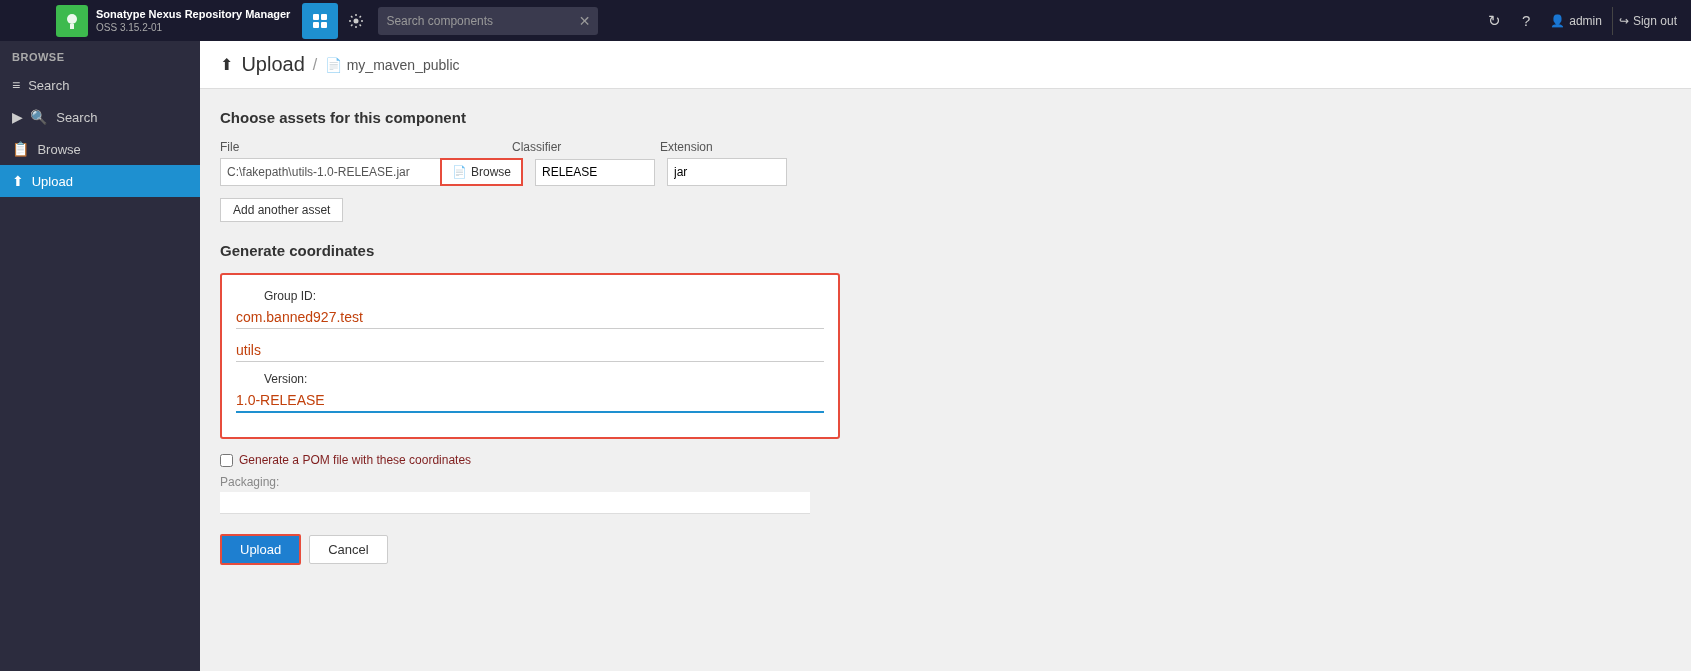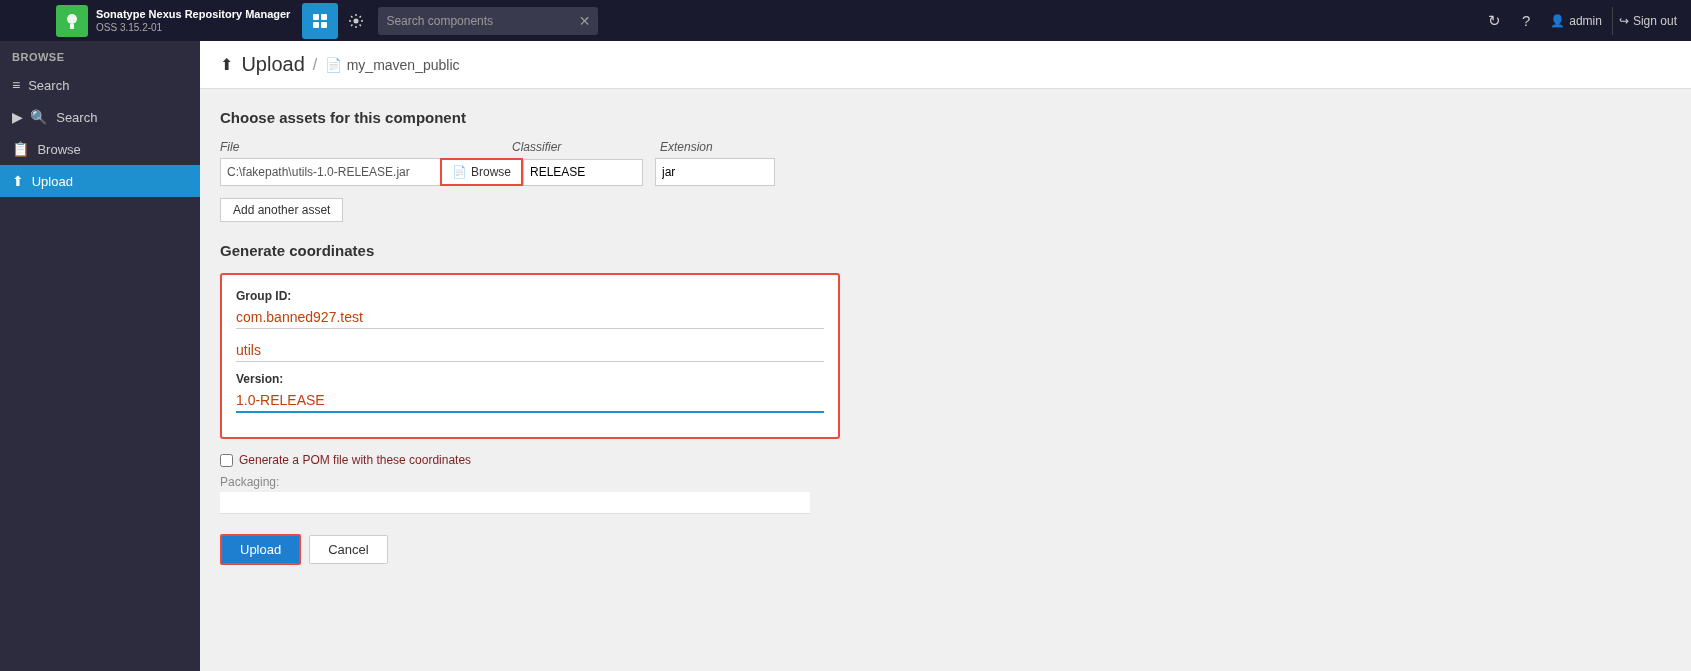--- a/index.html
+++ b/index.html
@@ -224,39 +224,39 @@
       display: flex;
       align-items: center;
       gap: 4px;
       color: #333;
     }
     .classifier-input {
       border: 1px solid #ccc;
       height: 27px;
       padding: 0 6px;
       font-size: 12px;
+      margin-left: 12px;
       width: 120px;
       outline: none;
     }
     .extension-input {
       border: 1px solid #ccc;
       height: 28px;
       padding: 0 6px;
       font-size: 12px;
       margin-left: 12px;
       width: 120px;
       outline: none;
     }
 
     .field-labels {
       display: flex;
       gap: 16px;
       margin-bottom: 4px;
       align-items: flex-end;
-      font-style: italic;
     }
     .field-label {
       font-size: 12px;
       color: #555;
     }
 
     .add-asset-btn {
       border: 1px solid #ccc;
       background: white;
       padding: 4px 12px;
@@ -273,23 +273,24 @@
       padding: 14px;
       background: white;
       max-width: 620px;
       margin-bottom: 14px;
     }
     .coord-field {
       margin-bottom: 10px;
     }
     .coord-label {
       font-size: 12px;
-      font-weight: bold;
+      font-weight: normal;
       color: #333;
       margin-bottom: 3px;
+      margin-left: 28px;
     }
     .coord-input {
       width: 100%;
       border: none;
       border-bottom: 1px solid #ccc;
       padding: 3px 0;
       font-size: 14px;
       outline: none;
       color: #c2410c;
     }

